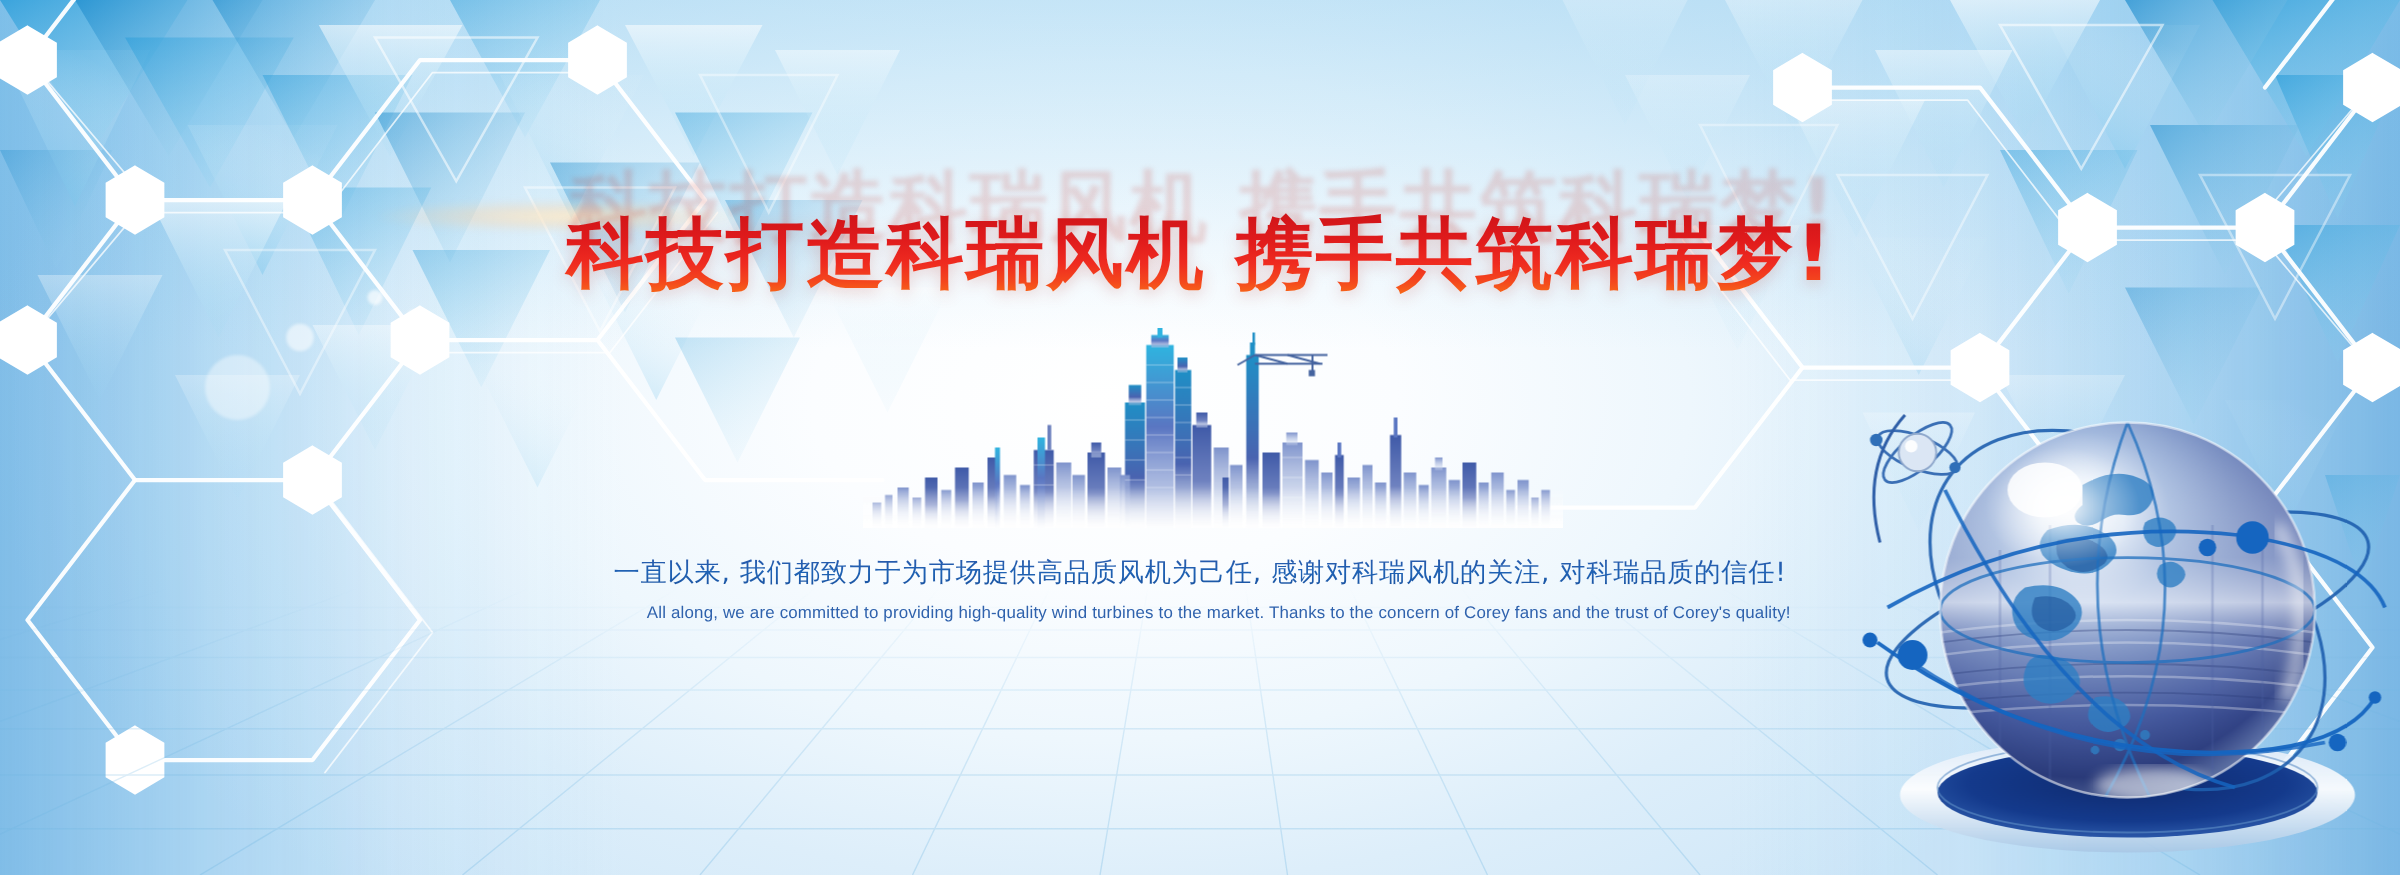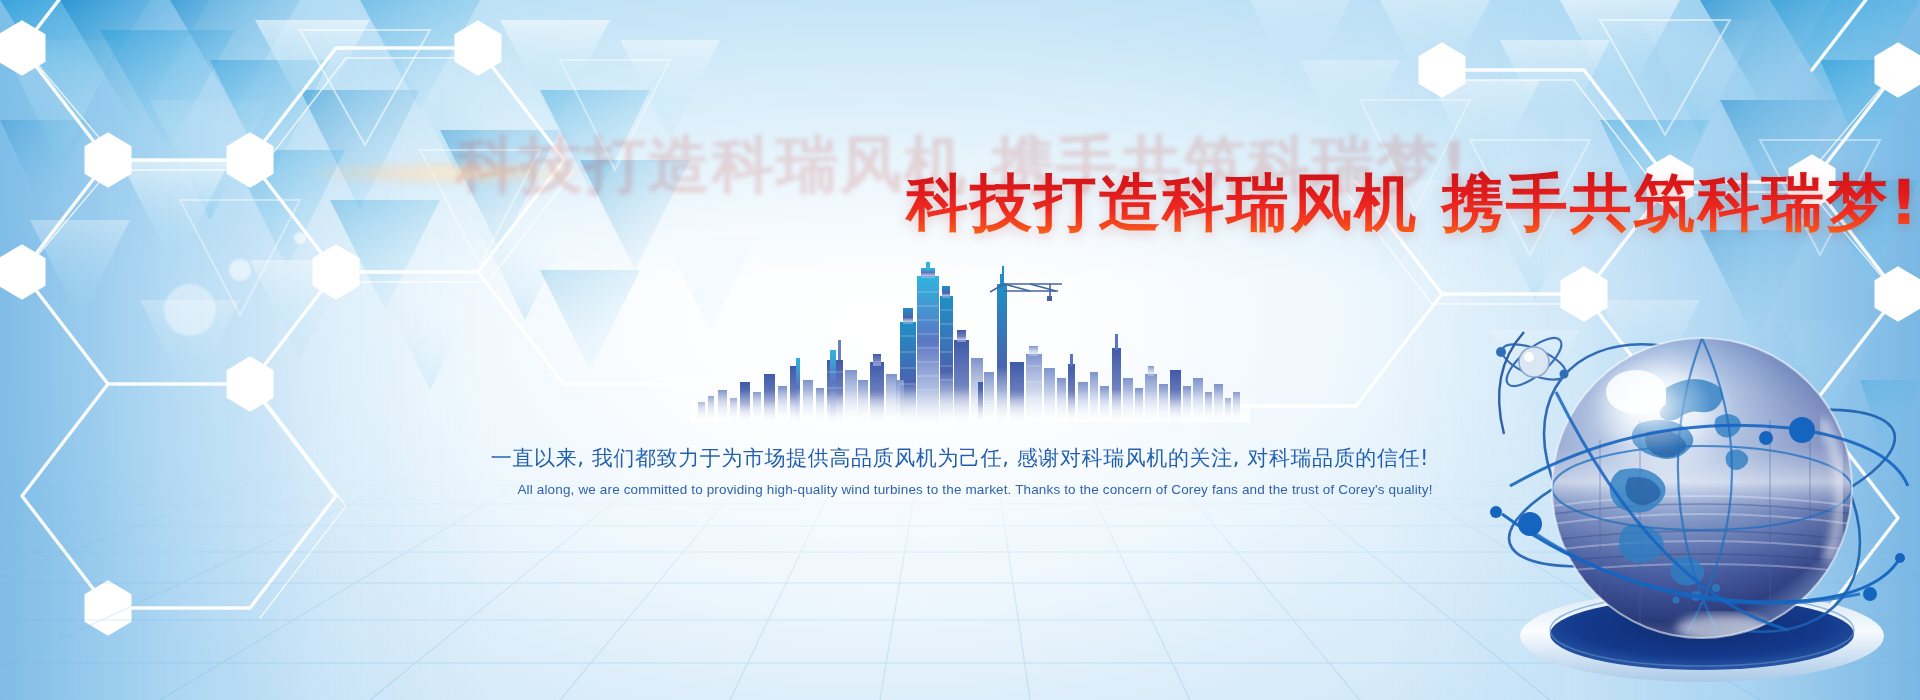--- a/index.html
+++ b/index.html
@@ -21,21 +21,21 @@
   }
   #top-tint{
     background:linear-gradient(180deg, rgba(120,196,236,.30) 0%, rgba(255,255,255,0) 40%);
   }
 
   
   #floor-grid{top:470px;height:230px;opacity:.55;}
 
   
   #headline{
-    position:absolute;left:0;top:128px;width:1920px;text-align:right;
+    position:absolute;left:0;top:128px;width:1920px;text-align:center;
     font-size:62px;font-weight:700;letter-spacing:2px;line-height:1.08;
     font-family:"DejaVu Sans","Liberation Sans",sans-serif;
     white-space:nowrap;
     background:linear-gradient(180deg,#cf1418 0%,#e01b1c 34%,#ef2b20 62%,#f4471d 84%,#f86a18 100%);
     -webkit-background-clip:text;background-clip:text;
     color:transparent;-webkit-text-fill-color:transparent;
     filter:drop-shadow(0 3px 6px rgba(180,30,20,.22));
   }
   #headline-shadow{
     position:absolute;left:0;top:128px;width:1920px;text-align:center;

